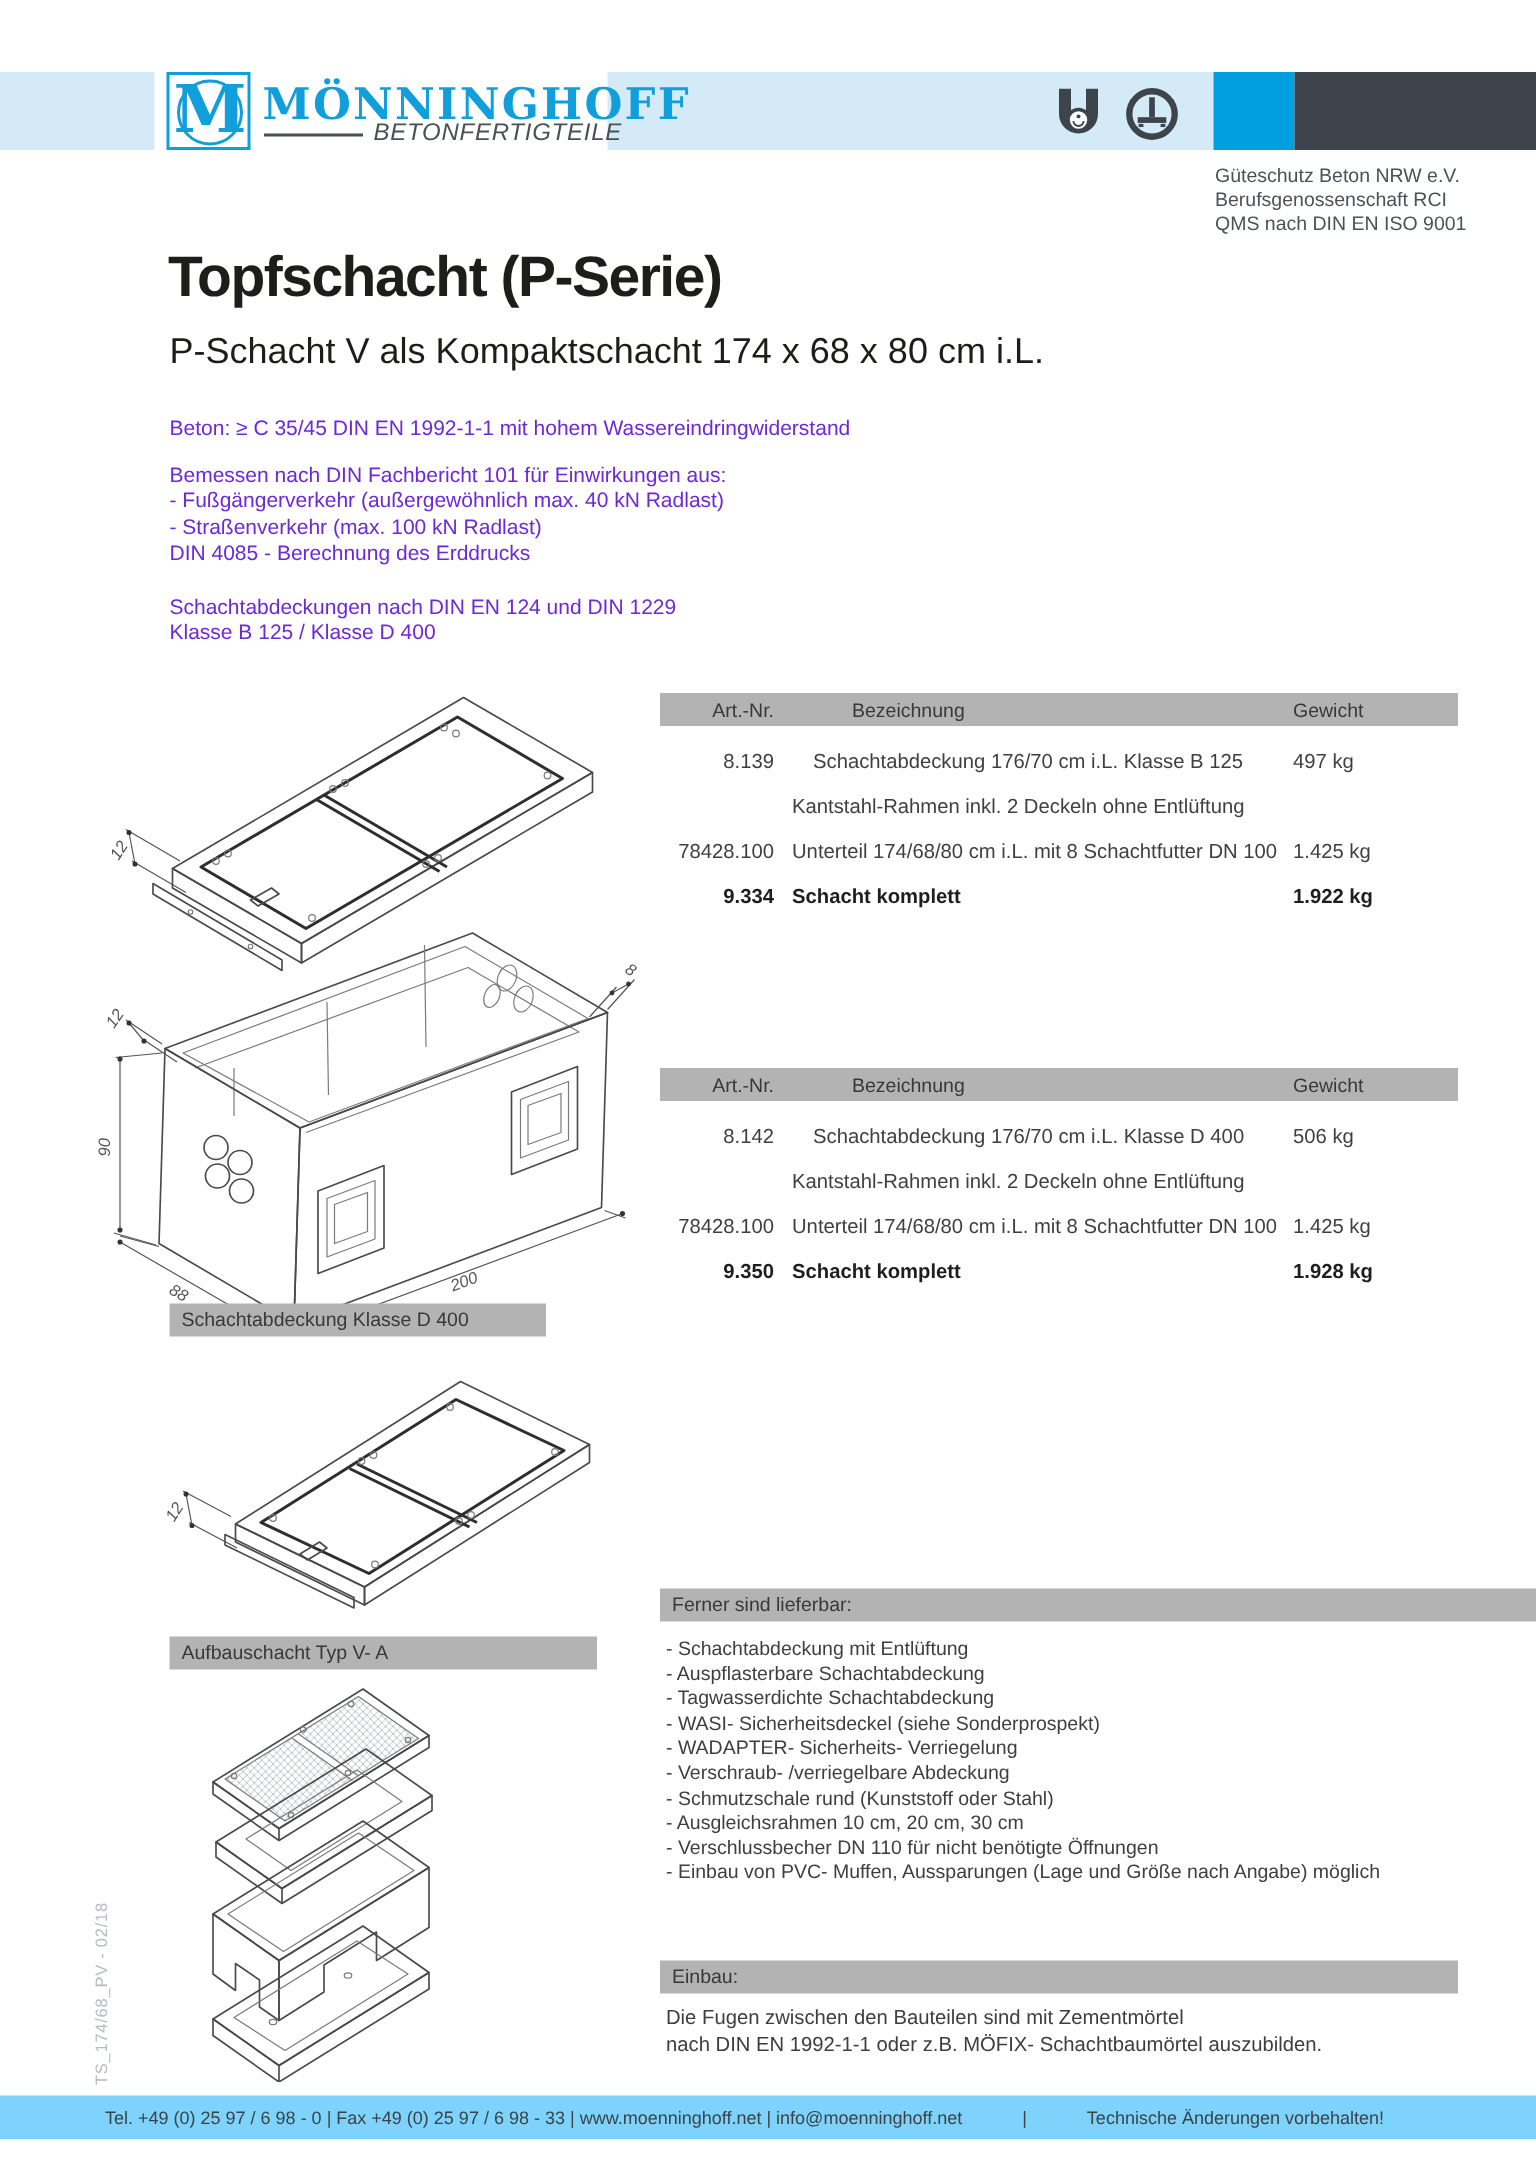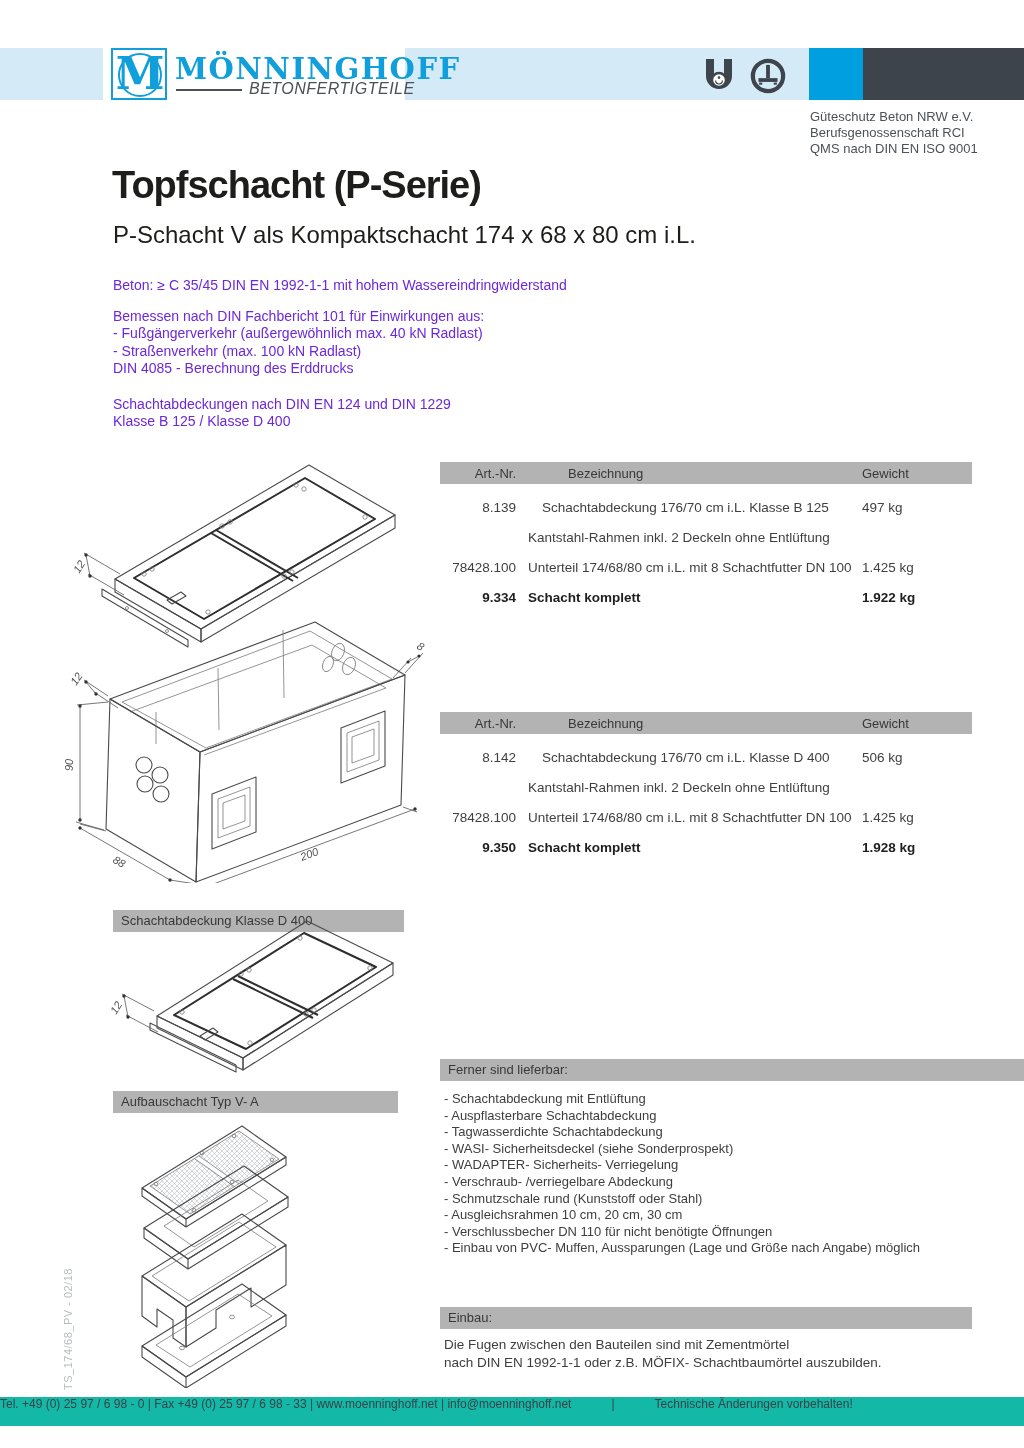--- a/index.html
+++ b/index.html
@@ -39,22 +39,22 @@
   .cell-art{text-align:right;}
   .cell-name{padding-left:12px;}
   .cell-w{text-align:left;padding-right:8px;}
   .bold{font-weight:700;color:#1e1e1e;}
 
   
   .list{font-size:13px;line-height:16.6px;color:#3e3e3e;white-space:nowrap;}
   .note{font-size:13.5px;line-height:17.5px;color:#3e3e3e;white-space:nowrap;}
 
   
-  .footer{background:#14b8a6;display:flex;align-items:flex-start;font-size:12px;color:#3b4349;
-          box-sizing:border-box;white-space:nowrap;}
+  .footer{background:#7dd3fc;display:flex;align-items:center;font-size:12px;color:#3b4349;
+          box-sizing:border-box;padding-left:70px;white-space:nowrap;}
   .foot-div{margin:0 40px;}
 
   .doccode{writing-mode:vertical-rl;transform:rotate(180deg);font-size:11px;color:#b5bcc3;
            letter-spacing:.5px;white-space:nowrap;}
 
   
   .ln{fill:none;stroke:#4a4a4a;stroke-width:1.1;stroke-linejoin:round;}
   .ln-th{fill:none;stroke:#2e2e2e;stroke-width:2;stroke-linejoin:round;}
   .ln-lt{fill:none;stroke:#7a7a7a;stroke-width:.8;stroke-linejoin:round;}
   .dimln{stroke:#555;stroke-width:.8;fill:none;}
@@ -244,21 +244,21 @@
       <div class="cell-name">Unterteil 174/68/80 cm i.L. mit 8 Schachtfutter DN 100</div>
       <div class="cell-w">1.425 kg</div>
     </div>
     <div class="tbl-row bold">
       <div class="cell-art">9.350</div>
       <div class="cell-name">Schacht komplett</div>
       <div class="cell-w">1.928 kg</div>
     </div>
   </div>
 
-  <div class="abs graybar" style="left:113px;top:910px;width:291px">Schachtabdeckung Klasse D 400</div>
+  <div class="abs graybar" style="left:113px;top:869px;width:251px">Schachtabdeckung Klasse D 400</div>
 
   <svg class="abs" style="left:100px;top:918px" width="340" height="168" viewBox="0 0 340 168">
     <path class="ln" d="M57,98 L207,3 L293,45 L143,140 Z"></path>
     <path class="ln" d="M57,98 L143,140 L143,152 L57,110 Z"></path>
     <path class="ln" d="M143,140 L293,45 L293,57 L143,152 Z"></path>
     <path class="ln" d="M50,105 L136,147 L136,154 L50,112 Z"></path>
     <path class="ln-th" d="M74,97 L204,15 L276,49 L146,131 Z"></path>
     <path class="ln-th" d="M133,61 L213,100 M138,58 L218,97"></path>
     <g class="ln-lt">
       <circle cx="82" cy="94" r="2.2"></circle>

